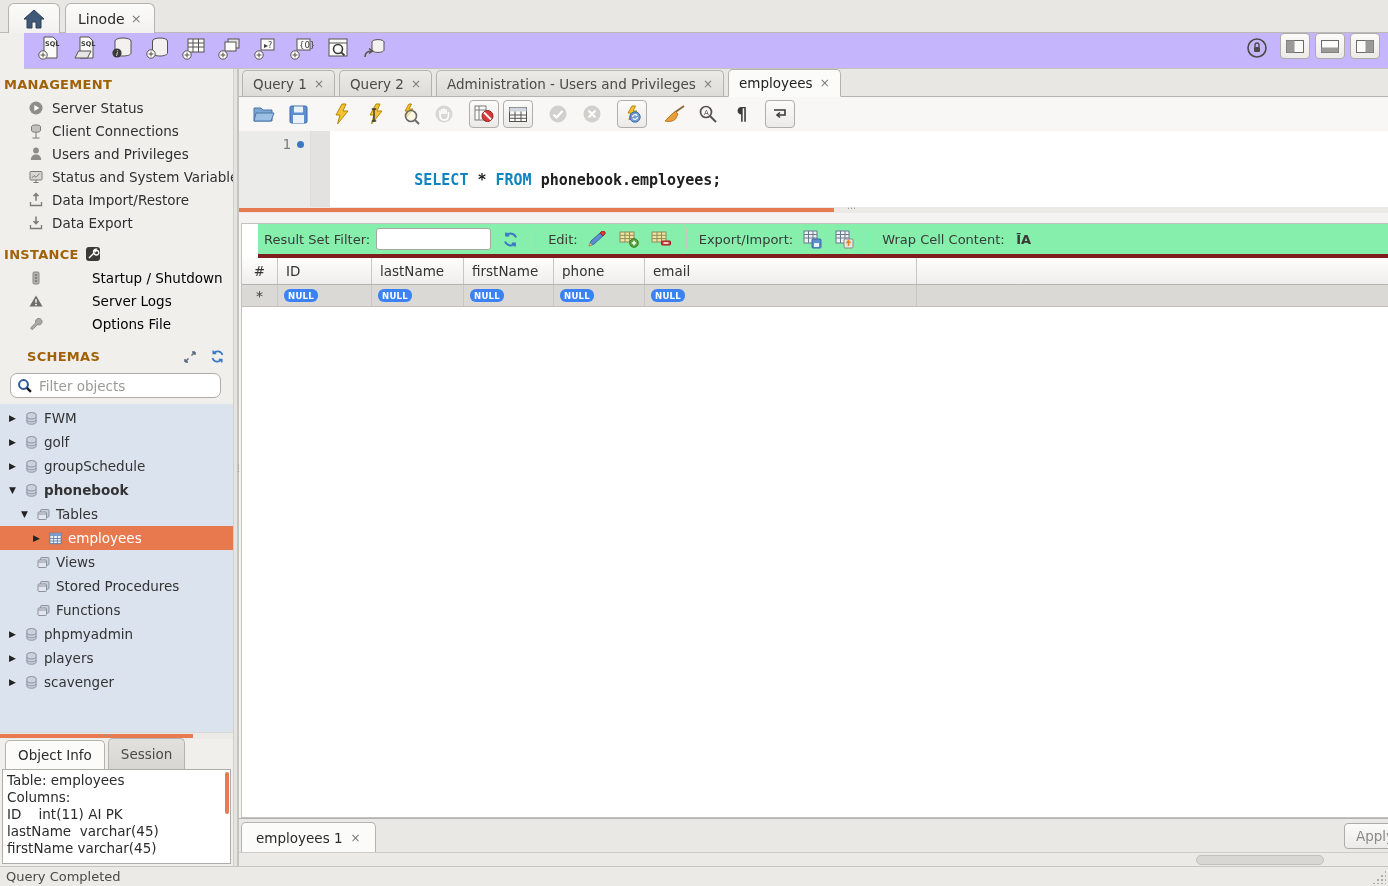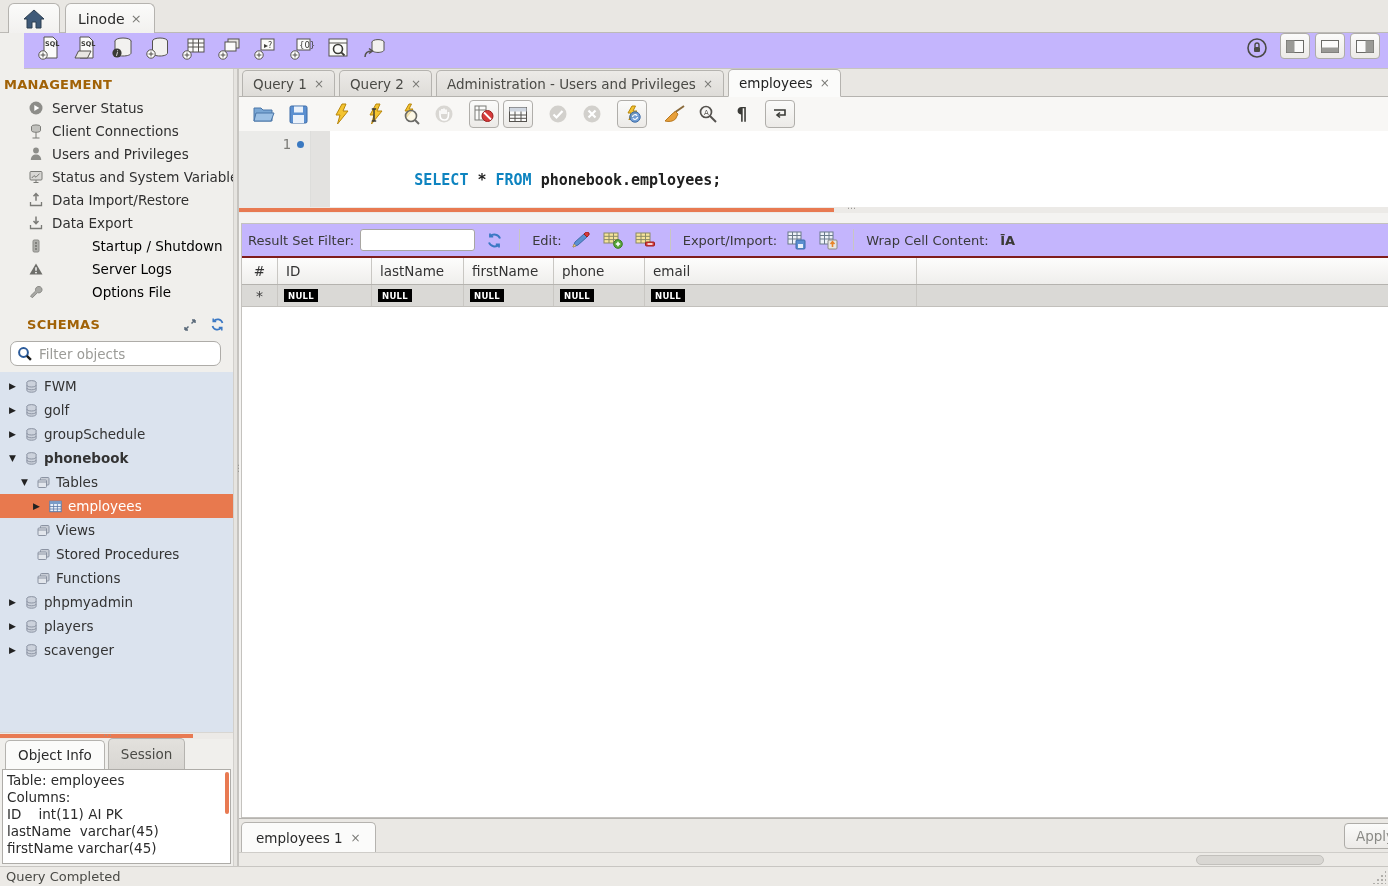--- a/index.html
+++ b/index.html
@@ -87,41 +87,41 @@
   .tok.kw { color:#0e84c0; }
   .tok.pl { color:#202020; }
 
   .esplit { height:6px; background:#eceae7; position:relative; }
   .esplit .obar { position:absolute; left:0; top:1px; height:4px; width:595px; background:#e87a52; }
   .esplit .dots { position:absolute; left:608px; top:-4px; color:#9a9894; font-size:9px; letter-spacing:1px; }
 
   .rs-gap { height:10px; background:#f4f3f1; }
 
   .rs-box { flex:1; display:flex; flex-direction:column; border:1px solid #c4c2be; border-right:none; margin-left:2px; background:#fff; min-height:0; }
-  .rsbar { height:34px; background:#c4b5fd; border-bottom:2px solid #7f1d1d; display:flex; align-items:center; padding:0 6px; gap:6px; flex:0 0 auto; }
+  .rsbar { height:34px; background:#86efac; border-bottom:4px solid #7f1d1d; display:flex; align-items:center; padding:0 6px; gap:6px; flex:0 0 auto;margin-left:16px; }
   .rsbar .lab { color:#3a3a3a; font-size:13px; white-space:nowrap; }
   .rsbar input { width:115px; height:22px; border:1px solid #a8a6a2; border-radius:3px; background:#fff; font-family:inherit; padding:0 4px; }
   .rsbar .sep { width:1px; height:22px; background:#c8c6c2; margin:0 6px; }
   .rbtn { width:26px; height:24px; display:flex; align-items:center; justify-content:center; }
   .wrapglyph { font-size:13px; font-weight:bold; color:#3a3a36; border-bottom:0; letter-spacing:0; }
 
   .ghead { height:27px; display:flex; background:linear-gradient(#fdfdfc,#efeeec); border-bottom:1px solid #b5b3af; flex:0 0 auto; }
   .gh { display:flex; align-items:center; padding-left:8px; font-size:13.5px; color:#333; border-right:1px solid #c9c7c3; }
   .ghead .i0 { width:36px; justify-content:center; padding-left:0; }
   .ghead .i1 { width:94px; }
   .ghead .i2 { width:92px; }
   .ghead .i3 { width:90px; }
   .ghead .i4 { width:91px; }
   .ghead .i5 { width:272px; }
 
   .nrow { height:22px; display:flex; background:#dad9d6; border-bottom:1px solid #c2c0bc; flex:0 0 auto; }
   .ncell { display:flex; align-items:center; padding-left:6px; border-right:1px solid #c9c7c3; }
   .nrow .marker { width:36px; justify-content:center; color:#3a3a3a; font-size:14px; padding-left:0; }
   .nrow .i0 { width:94px; } .nrow .i1 { width:92px; } .nrow .i2 { width:90px; } .nrow .i3 { width:91px; } .nrow .i4 { width:272px; }
-  .nbadge { background:#000000; color:#fff; font-size:8.5px; font-weight:bold; padding:1.5px 4px; border-radius:0; letter-spacing:.3px; }
+  .nbadge { background:#3b82f6; color:#fff; font-size:8.5px; font-weight:bold; padding:1.5px 4px; border-radius:6px; letter-spacing:.3px; }
   .gbody { flex:1; background:#fff; }
 
   .rfoot { height:34px; background:#eae8e4; border-top:1px solid #b5b3af; display:flex; align-items:flex-end; padding-left:2px; position:relative; overflow:hidden; flex:0 0 auto; }
   .rtab { height:30px; display:flex; align-items:center; gap:8px; padding:0 14px; background:#fbfbfa; border:1px solid #b5b3af; border-bottom:none; border-radius:5px 5px 0 0; font-size:13.5px; color:#2a2a2a; }
   .rtab .close { color:#7a7a76; font-size:12px; }
   .applybtn { position:absolute; right:-18px; top:4px; height:26px; width:62px; border:1px solid #aeaca8; border-radius:4px; background:linear-gradient(#fbfbfa,#eceae7); color:#8a8a86; font-size:13.5px; display:flex; align-items:center; justify-content:center; }
 
   .scrollstrip { height:14px; background:#eceae6; border-top:1px solid #cfcdc9; position:relative; flex:0 0 auto; }
   .hthumb { position:absolute; top:2px; right:64px; width:128px; height:10px; background:#d9d7d3; border:1px solid #c2c0bc; border-radius:5px; }
 
@@ -333,20 +333,29 @@
               <svg width="16" height="16" viewBox="0 0 16 16">
                 <path d="M8 1.5v7M5.5 6L8 8.7 10.5 6" fill="none" stroke="#7a7a76" stroke-width="1.5"></path>
                 <path d="M2.5 10v3.5h11V10" fill="none" stroke="#7a7a76" stroke-width="1.3"></path>
               </svg>
 
             </span>
             <span class="ilabel">Data Export</span>
           </div>
         </div>
 
+      <div class="sect-title" style="padding-top:12px;">
+        <span>INSTANCE</span>
+        <span>
+          <svg width="16" height="16" viewBox="0 0 16 16">
+              <rect x="1" y="1" width="14" height="14" rx="3" fill="#3a3a36"></rect>
+              <path d="M4 12l5-5M9 7a2.4 2.4 0 102.8-2.8l-1.4 1.4-1-1L10.8 3.2A2.4 2.4 0 009 7z" stroke="#fff" stroke-width="1.4" fill="none"></path>
+            </svg>
+        </span>
+      </div>
       <div>
 
           <div class="side-item i0 dis">
             <span class="icon16">
               <svg width="16" height="16" viewBox="0 0 16 16">
                 <rect x="5" y="2" width="6" height="12" rx="1.2" fill="#b0b0ac" stroke="#8a8a86"></rect>
                 <circle cx="8" cy="5" r=".9" fill="#6a6a66"></circle>
                 <circle cx="8" cy="8" r=".9" fill="#6a6a66"></circle>
                 <circle cx="8" cy="11" r=".9" fill="#6a6a66"></circle>
               </svg>

